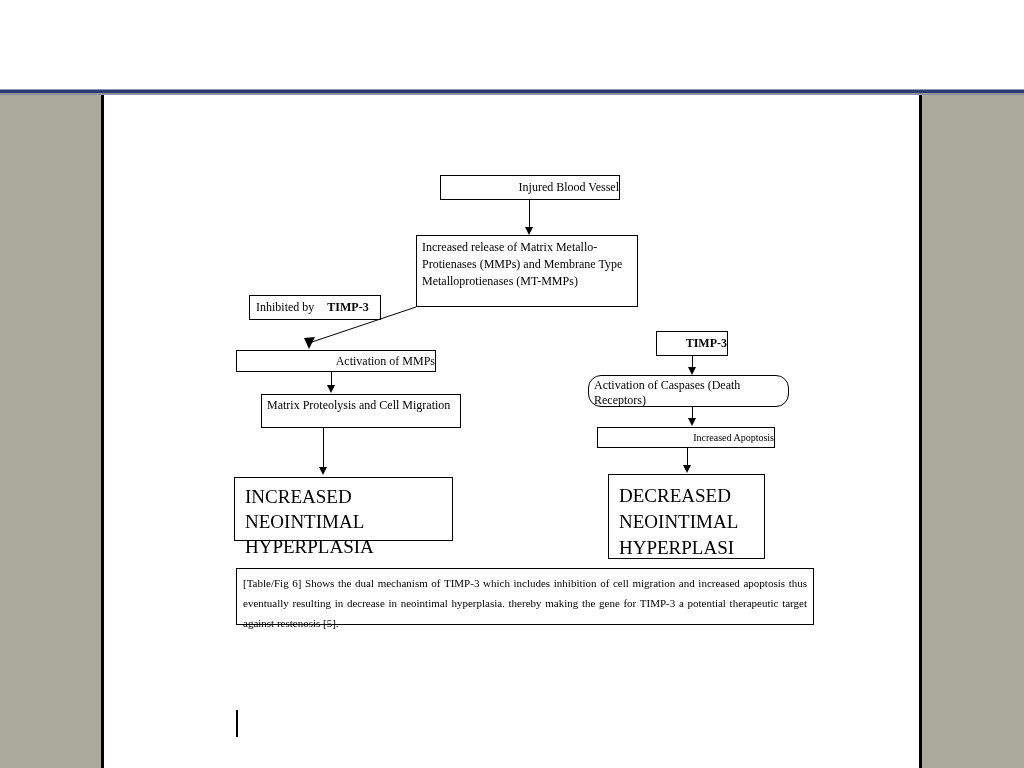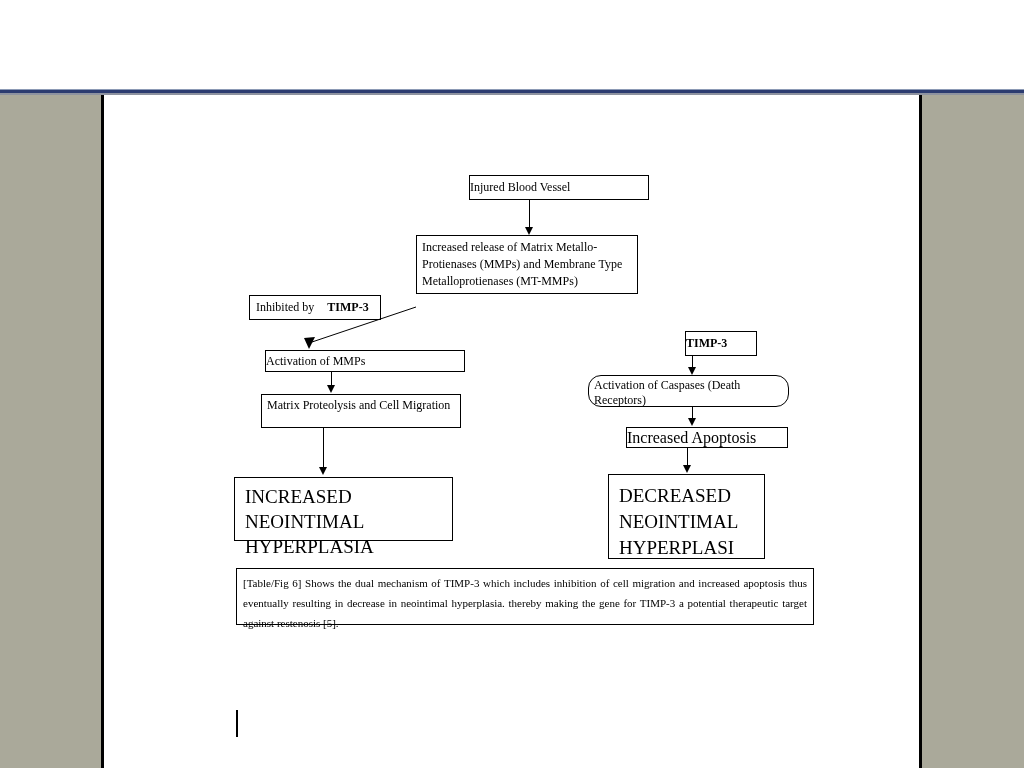--- a/index.html
+++ b/index.html
@@ -69,21 +69,21 @@
     position: absolute;
     border: 1px solid #000000;
     background: #ffffff;
     box-sizing: border-box;
     color: #000000;
   }
   .node-text {
     display: block;
     white-space: pre-line;
   }
-  .node.center { text-align: left; margin-left: 29px; }
+  .node.center { text-align: right; }
   .node.left   { text-align: left; }
 
   
   .vline {
     position: absolute;
     width: 1px;
     background: #000000;
   }
   .arrowhead {
     position: absolute;
@@ -133,21 +133,21 @@
 
 <div id="page">
 
   <div class="node center" style="left:336px; top:80px; width:180px; height:25px; font-size:12px; line-height:23px;">
     <span class="node-text">Injured Blood Vessel</span>
   </div>
 
   <div class="vline" style="left:425px; top:105px; height:28px;"></div>
   <div class="arrowhead" style="left:421px; top:132px;"></div>
 
-  <div class="node left" style="left:312px; top:140px; width:222px; height:59px; font-size:12px; line-height:17px; padding:3px 5px;">
+  <div class="node left" style="left:312px; top:140px; width:222px; height:72px; font-size:12px; line-height:17px; padding:3px 5px;">
     <span class="node-text">Increased release of Matrix Metallo-Protienases (MMPs) and Membrane Type Metalloprotienases (MT-MMPs)</span>
   </div>
 
   <div class="node left" style="left:145px; top:200px; width:132px; height:25px; font-size:12px; line-height:23px; padding-left:6px;">
     <span>Inhibited by</span>
     <span style="font-weight:bold; margin-left:10px;">TIMP-3</span>
   </div>
 
   <svg class="diag-svg" style="left:0px; top:0px; width:340px; height:270px;">
     <line x1="312" y1="212" x2="205" y2="248" stroke="#000000" stroke-width="1"></line>
@@ -179,21 +179,21 @@
   <div class="vline" style="left:588px; top:261px; height:12px;"></div>
   <div class="arrowhead" style="left:584px; top:272px;"></div>
 
   <div class="node left" style="left:484px; top:280px; width:201px; height:32px; font-size:12px; line-height:15px; padding:2px 5px;border-radius:13px;">
     <span class="node-text">Activation of Caspases (Death Receptors)</span>
   </div>
 
   <div class="vline" style="left:588px; top:312px; height:12px;"></div>
   <div class="arrowhead" style="left:584px; top:323px;"></div>
 
-  <div class="node center" style="left:493px; top:332px; width:162px; height:21px; font-size:16px; line-height:19px;">
+  <div class="node center" style="left:493px; top:332px; width:178px; height:21px; font-size:10px; line-height:19px;">
     <span class="node-text">Increased Apoptosis</span>
   </div>
 
   <div class="vline" style="left:583px; top:353px; height:18px;"></div>
   <div class="arrowhead" style="left:579px; top:370px;"></div>
 
   <div class="node left" style="left:504px; top:379px; width:157px; height:85px; font-size:19px; line-height:26px; padding:8px 0 0 10px;">
     <span class="node-text">DECREASED NEOINTIMAL HYPERPLASI</span>
   </div>
 

